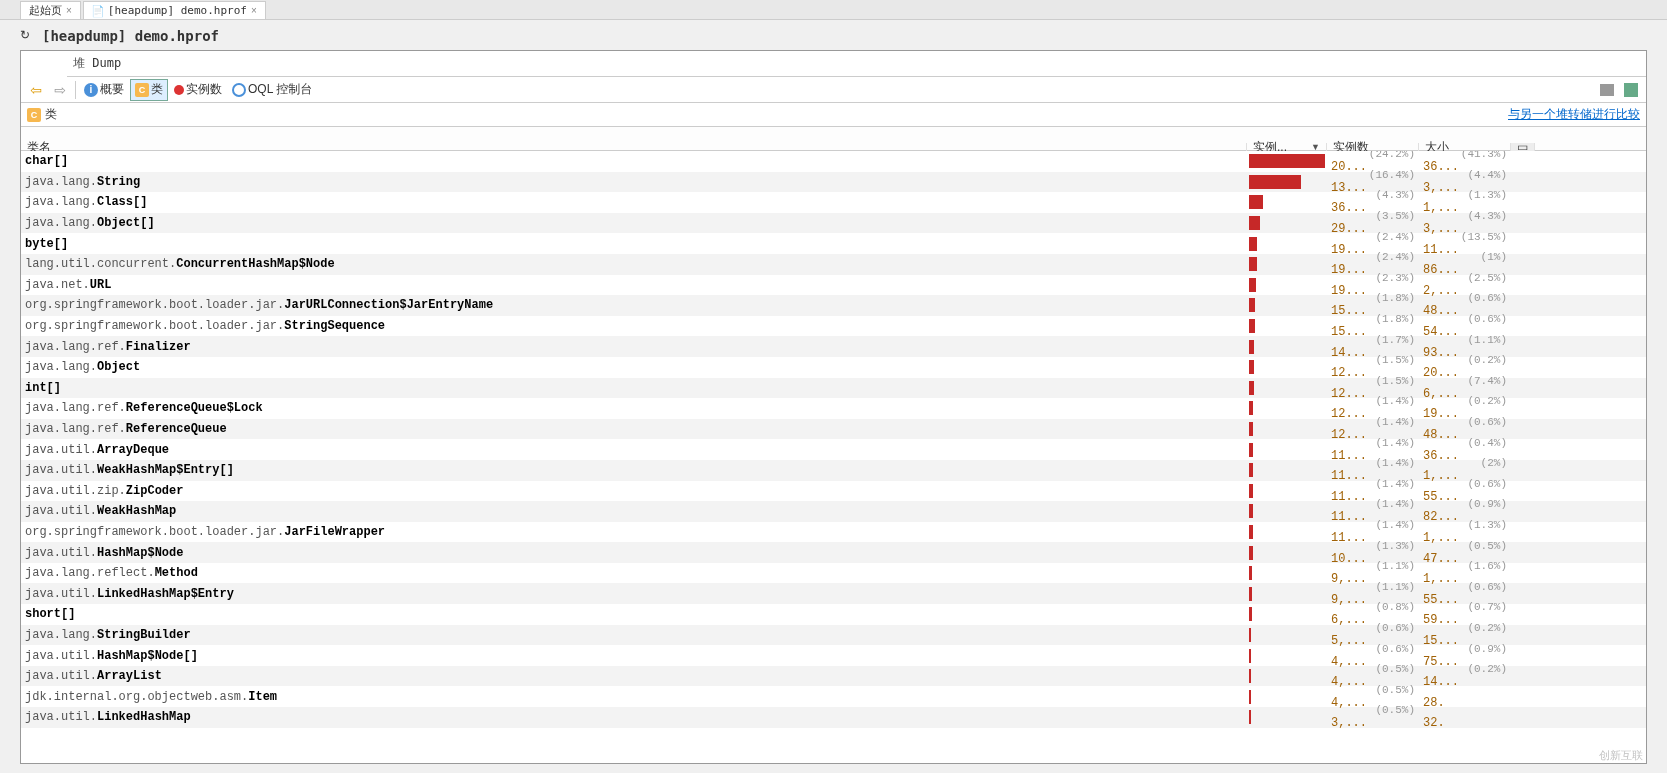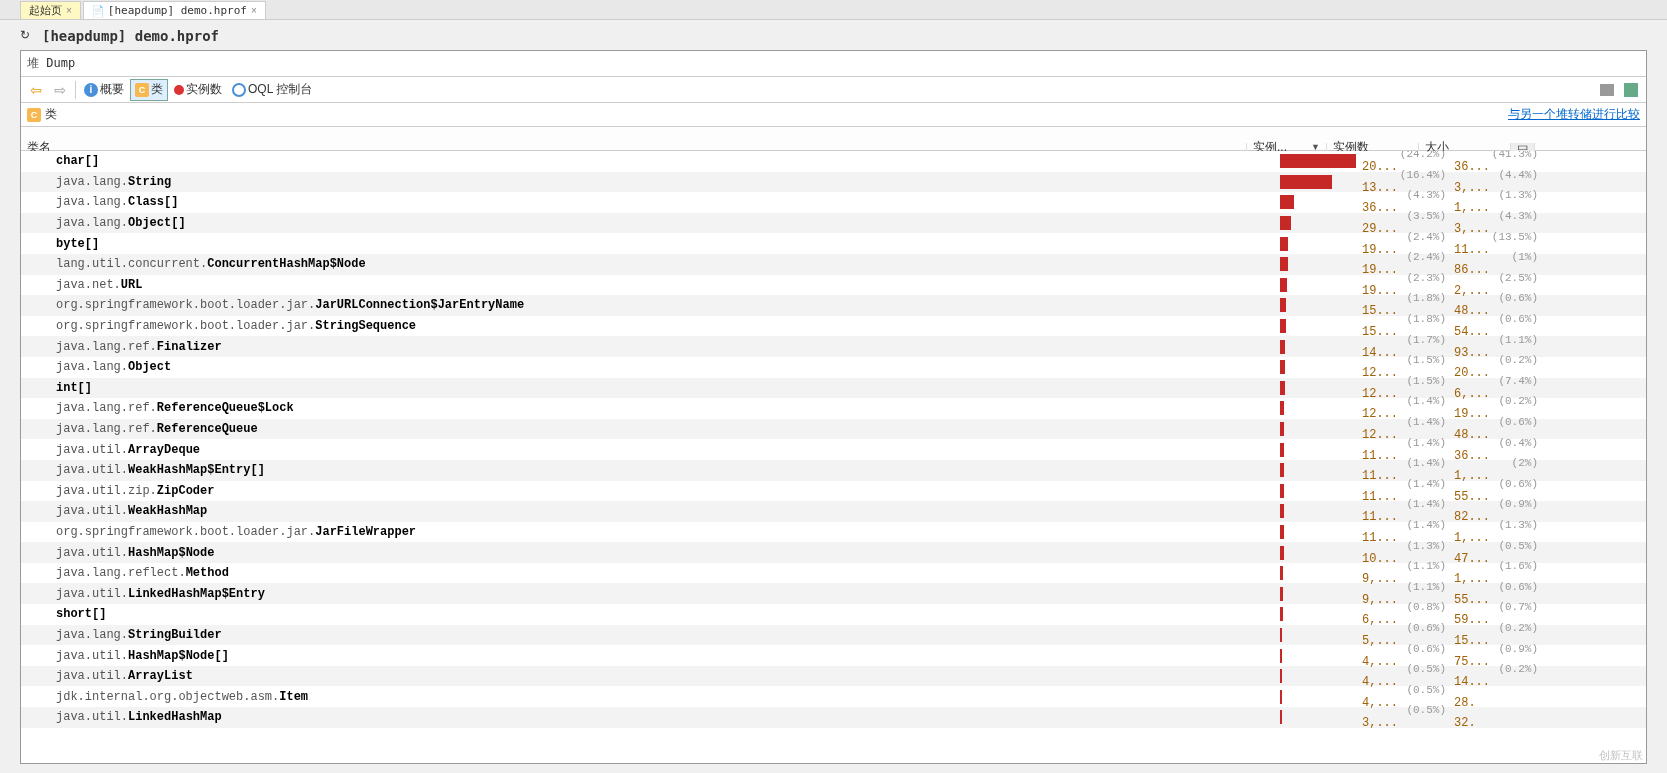--- a/index.html
+++ b/index.html
@@ -1,27 +1,27 @@
 <!DOCTYPE html>
 <html><head>
 <meta charset="utf-8">
 <style>
 * { margin:0; padding:0; box-sizing:border-box; }
 body { font-family:"Microsoft YaHei","SimSun",sans-serif; font-size:12px; background:#f0f0f0; color:#333; overflow:hidden; width:1667px; height:773px; }
 .tabs-bar { height:20px; background:#e8e8e8; border-bottom:1px solid #ccc; display:flex; align-items:flex-end; padding-left:20px; }
-.tab { height:18px; padding:2px 8px; background:#fef9c3; border:1px solid #ccc; border-bottom:none; margin-right:2px; font-size:11px; display:flex; align-items:center; gap:4px; }
+.tab { height:18px; padding:2px 8px; background:#ffffff; border:1px solid #ccc; border-bottom:none; margin-right:2px; font-size:11px; display:flex; align-items:center; gap:4px; }
 .tab.active { background:#fff; }
 .tab-close { color:#888; font-size:10px; cursor:pointer; }
 .tab-icon { width:12px; height:12px; display:inline-block; }
 .main { padding:2px 20px 0 20px; }
 .title-bar { padding:6px 0; display:flex; align-items:center; gap:6px; }
 .title-icon { width:16px; height:16px; display:inline-block; }
 .title-text { font-family:Consolas,monospace; font-size:14px; font-weight:bold; }
 .content-box { border:1px solid #999; background:#fff; }
-.dump-label { padding:4px 6px; font-family:Consolas,monospace; font-size:12px; border-bottom:1px solid #ccc; }
+.dump-label { padding:4px 6px; font-family:Consolas,monospace; font-size:12px; border-bottom:1px solid #ccc;margin-left:46px; }
 .dump-label span.chn { color:#555; }
 .toolbar { height:26px; border-bottom:1px solid #ccc; display:flex; align-items:center; padding:0 4px; gap:2px; }
 .tb-btn { width:22px; height:22px; display:flex; align-items:center; justify-content:center; cursor:pointer; }
 .tb-labeled { display:flex; align-items:center; gap:2px; padding:0 4px; height:22px; cursor:pointer; }
 .tb-labeled.selected { border:1px solid #7a9; background:#def; }
 .tb-sep { width:1px; height:18px; background:#ccc; margin:0 2px; }
 .tb-spacer { flex:1; }
 .arrow-left,.arrow-right { font-size:14px; }
 .arrow-left { color:#d90; }
 .arrow-right { color:#999; }
@@ -34,21 +34,21 @@
 .compare-link { color:#0066cc; text-decoration:underline; cursor:pointer; font-size:12px; }
 .table-container { height:612px; overflow-y:scroll; position:relative; }
 .col-headers { display:flex; height:24px; border-bottom:1px solid #ccc; background:#fdfdfd; position:sticky; top:0; }
 .col-h { border-right:1px solid #e0e0e0; padding:4px 6px; font-size:12px; display:flex; align-items:center;margin-top:16px; }
 .col-h.name { flex:0 0 1226px; }
 .col-h.bar { flex:0 0 80px; justify-content:space-between; }
 .col-h.inst { flex:0 0 92px; }
 .col-h.size { flex:0 0 92px; }
 .col-h.scroll { flex:0 0 14px; background:#ededed; }
 .sort-ind { font-size:9px; color:#555; }
-.row { display:flex; height:20.6px; align-items:center; font-family:Consolas,"Courier New",monospace; font-size:12px;padding-left:31px; }
+.row { display:flex; height:20.6px; align-items:center; font-family:Consolas,"Courier New",monospace; font-size:12px; }
 .row:nth-child(odd){ background:#fff; }
 .row:nth-child(even){ background:#f3f3f3; }
 .cell-name { flex:0 0 1226px; padding-left:4px; white-space:nowrap; overflow:hidden; }
 .cell-name .pkg { color:#555; font-weight:normal; }
 .cell-name .cls { color:#000; font-weight:bold; }
 .cell-bar { flex:0 0 80px; padding:0 2px; }
 .bar-fill { height:14px; background:#c62828; }
 .cell-inst { flex:0 0 92px; padding:0 4px; white-space:nowrap; display:flex; justify-content:space-between; }
 .cell-size { flex:0 0 92px; padding:0 4px; white-space:nowrap; display:flex; justify-content:space-between; }
 .pct { color:#999; font-size:11px; }

